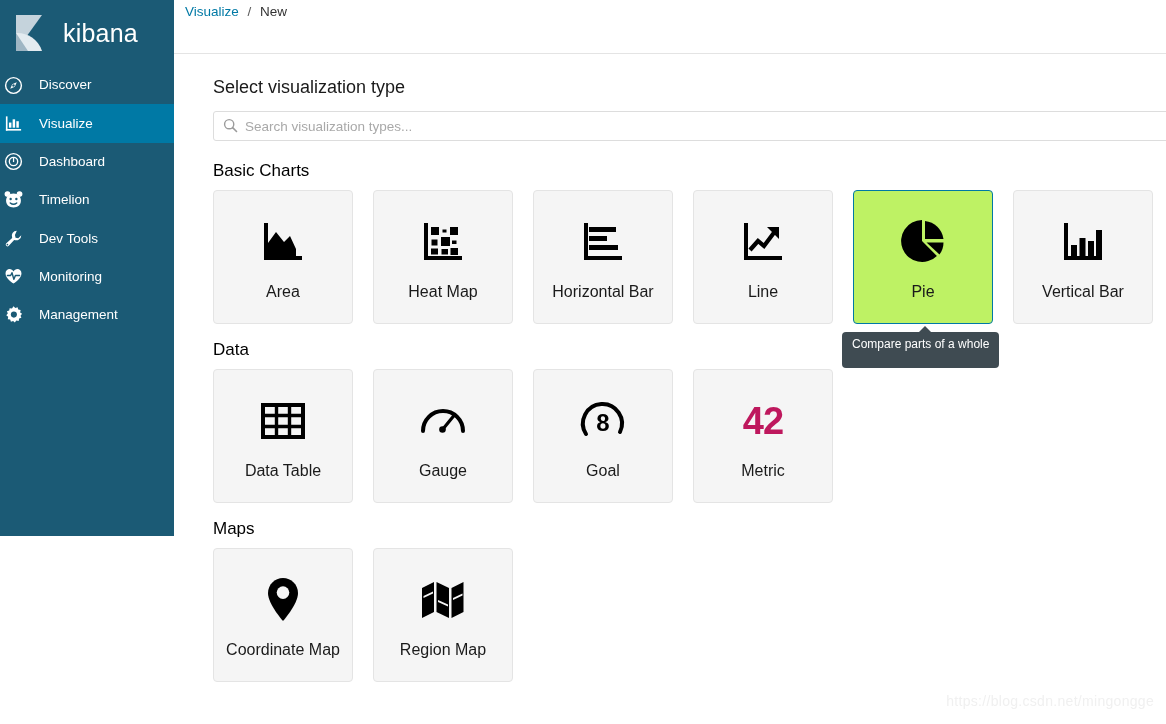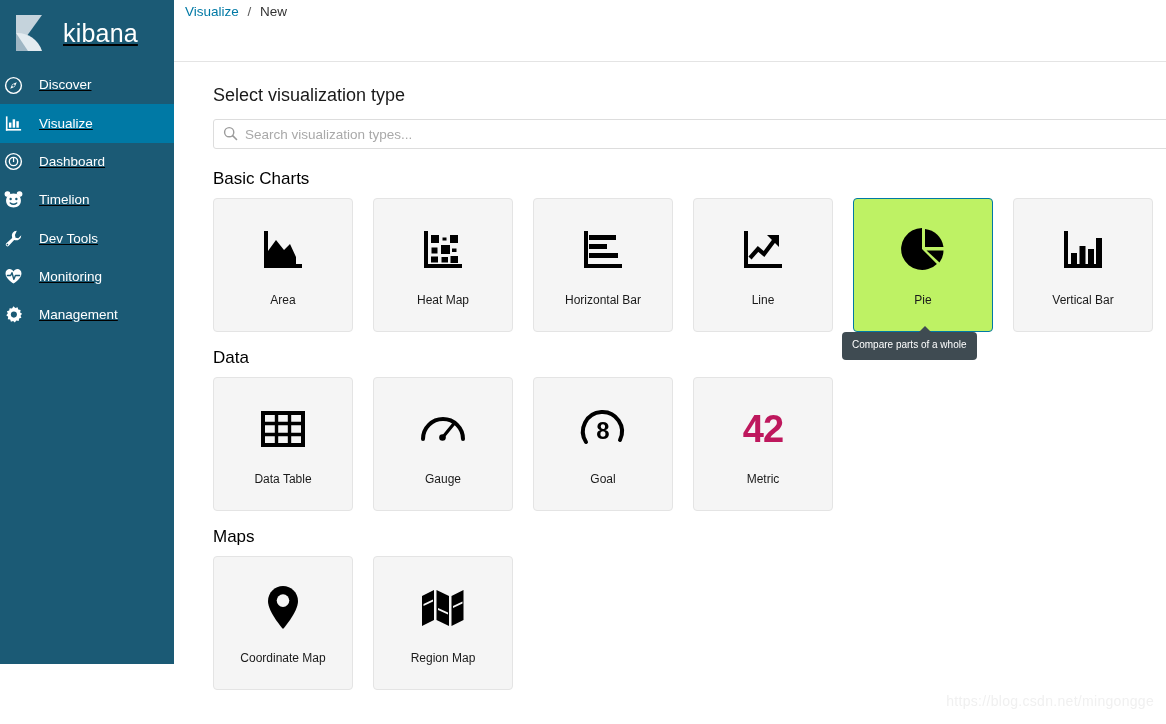--- a/index.html
+++ b/index.html
@@ -13,25 +13,24 @@
   #app {
     position: relative;
     width: 1166px; height: 724px;
     display: flex;
     overflow: hidden;
   }
 
   
   #sidebar {
     width: 174px;
-    height: 664px;
+    height: 536px;
     background: #1b5a75;
     flex: 0 0 174px;
     position: relative;
-    text-decoration: underline;
   }
   .brand {
     height: 66px;
     display: flex;
     align-items: center;
     padding-left: 8px;
   }
   .brand-logo {
     width: 46px; height: 46px;
     flex: 0 0 46px;
@@ -66,21 +65,21 @@
 
   
   #main {
     flex: 1 1 auto;
     height: 724px;
     background: #ffffff;
     position: relative;
     overflow: hidden;
   }
   #breadcrumb-bar {
-    height: 62px;
+    height: 54px;
     border-bottom: 1px solid #e4e4e4;
     display: flex;
     align-items: flex-start;
     padding: 3px 0 0 11px;
   }
   .crumbs { font-size: 13.5px; line-height: 18px; }
   .crumb-link { color: #0079a5; cursor: pointer; }
   .crumb-sep { color: #5a5a5a; margin: 0 5px; }
   .crumb-current { color: #333333; }
 
@@ -147,42 +146,42 @@
     background: #bef264;
     border: 1px solid #0079a5;
   }
   .vis-icon {
     width: 56px; height: 56px;
     display: flex; align-items: center; justify-content: center;
     margin-bottom: 14px;
   }
   .vis-icon svg { display: block; }
   .vis-label {
-    font-size: 12px;
+    font-size: 16px;
     color: #1a1a1a;
     line-height: 16px;
   }
   .metric-glyph {
     font-size: 38px;
     font-weight: bold;
     color: #be185d;
     line-height: 56px;
     letter-spacing: -1px;
   }
 
   
   #tooltip {
     position: absolute;
     left: 842px;
     top: 332px;
     background: #3f4b52;
     color: #ffffff;
-    font-size: 10px;
+    font-size: 12px;
     line-height: 15px;
-    padding: 5px 10px 8px 10px;
+    padding: 5px 10px 16px 10px;
     border-radius: 4px;
     white-space: nowrap;
     z-index: 40;
   }
   #tooltip::after {
     content: "";
     position: absolute;
     top: -6px;
     left: 76px;
     width: 0; height: 0;

